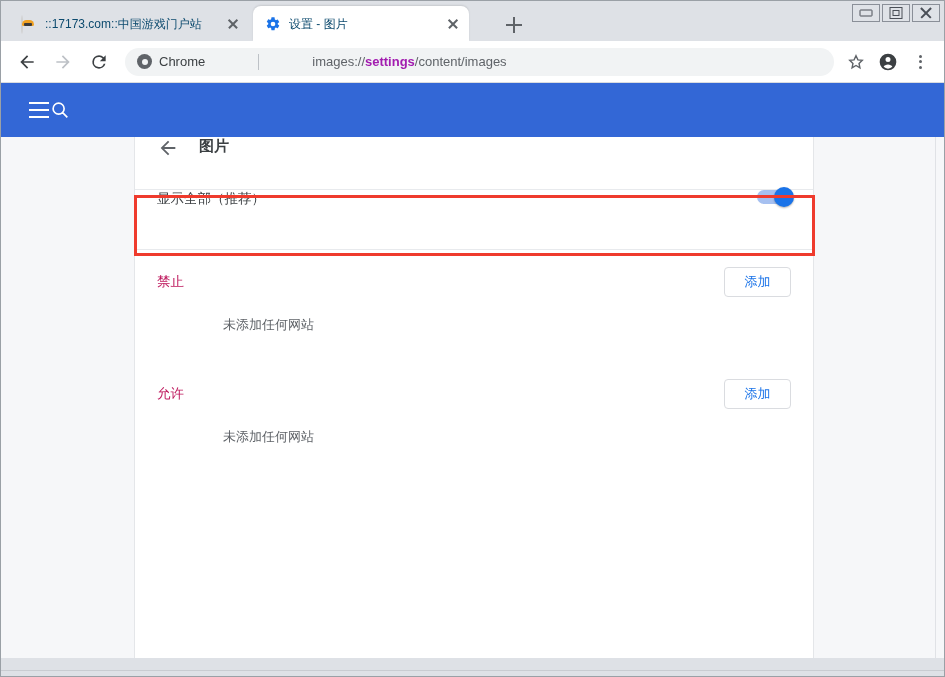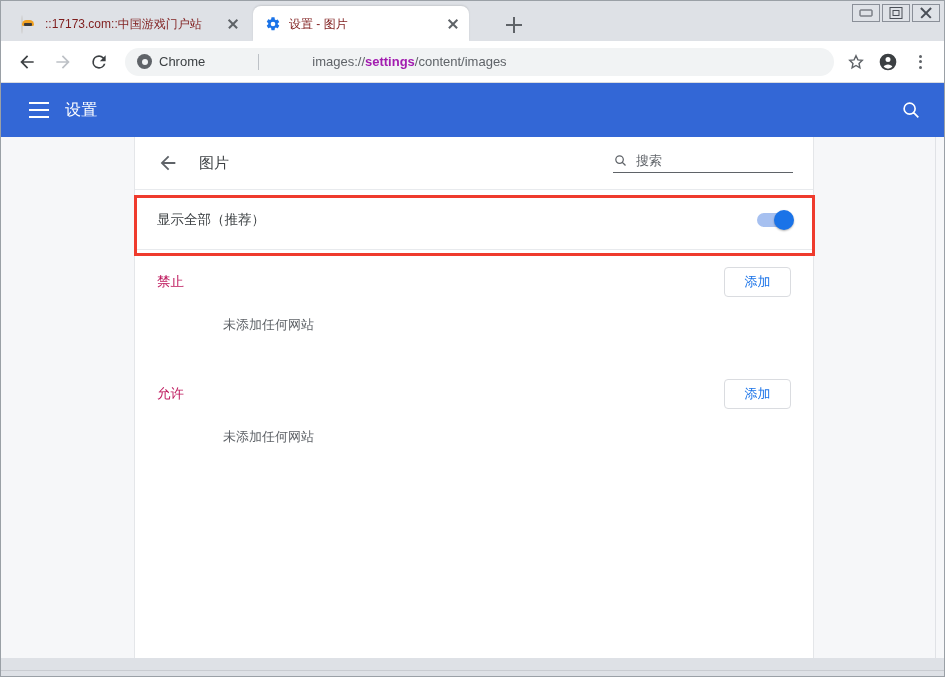--- a/index.html
+++ b/index.html
@@ -84,21 +84,21 @@
     left: 3px;
     top: 7px;
     width: 8px;
     height: 3px;
     background: #3b3b3b;
     border-radius: 1px;
   }
   .tab-title {
     flex: 1 1 auto;
     font-size: 12px;
-    color: #7f1d1d;
+    color: #0c4a6e;
     white-space: nowrap;
     overflow: hidden;
     text-overflow: ellipsis;
     line-height: 16px;
   }
   .tab-close {
     flex: 0 0 16px;
     width: 16px;
     height: 16px;
     margin-left: 6px;
@@ -293,24 +293,25 @@
     width: 680px;
     bottom: 0;
     background: #ffffff;
     border-left: 1px solid #e4e6e9;
     border-right: 1px solid #e4e6e9;
     box-sizing: border-box;
   }
   .subheader {
     height: 52px;
     display: flex;
-    align-items: center;
+    align-items: flex-start;
     padding: 0 20px 0 22px;
     box-sizing: border-box;
     position: relative;
+    font-weight: bold;
   }
   .back-arrow { width: 22px; height: 22px; position: relative; cursor: pointer; flex: 0 0 22px; }
   .subheader-title {
     font-size: 15px;
     color: #3c4043;
     margin-left: 20px;
     flex: 1 1 auto;
   }
   .search-box {
     width: 180px;
@@ -325,21 +326,21 @@
   .search-ph {
     font-size: 13px;
     color: #5f6368;
     margin-left: 8px;
     line-height: 16px;
   }
 
   .setting-row {
     height: 61px;
     display: flex;
-    align-items: center;
+    align-items: flex-start;
     padding: 0 22px 0 22px;
     box-sizing: border-box;
     border-top: 1px solid #e8eaed;
     border-bottom: 1px solid #e8eaed;
     cursor: pointer;
     gap: 28px;
   }
   .setting-label { font-size: 13.5px; color: #3c4043; flex: 1 1 auto; }
 
   .toggle {
@@ -512,21 +513,20 @@
         </span>
     </div>
   </div>
 
   <div class="settings-header">
     <div class="hamburger">
         <i></i>
         <i></i>
         <i></i>
       </div>
-    <div class="settings-title">设置</div>
     <div class="header-search">
       <svg width="22" height="22" viewBox="0 0 24 24">
           <path fill="none" stroke="#ffffff" stroke-width="1.8" d="M10.5 4.5a6 6 0 1 1 0 12 6 6 0 0 1 0-12zM14.9 14.9L20 20"></path>
         </svg>
     </div>
   </div>
 
   <div class="page">
 
     <div class="card">
@@ -534,28 +534,20 @@
       <div class="annotation"></div>
 
       <div class="subheader">
         <div class="back-arrow">
           <svg width="22" height="22" viewBox="0 0 24 24">
               <path fill="#5f6368" d="M20 11H7.83l5.59-5.59L12 4l-8 8 8 8 1.41-1.41L7.83 13H20v-2z"></path>
             </svg>
         </div>
         <div class="subheader-title">图片</div>
 
-        <div class="search-box">
-          <span class="search-ic">
-            <svg width="15" height="15" viewBox="0 0 24 24">
-                <path fill="none" stroke="#5f6368" stroke-width="2" d="M10.5 4.5a6 6 0 1 1 0 12 6 6 0 0 1 0-12zM14.9 14.9L20 20"></path>
-              </svg>
-          </span>
-          <span class="search-ph">搜索</span>
-        </div>
       </div>
 
       <div class="setting-row">
         <span class="setting-label">显示全部（推荐）</span>
         <span class="toggle">
             <span class="knob"></span>
           </span>
       </div>
 
       <div class="section">

